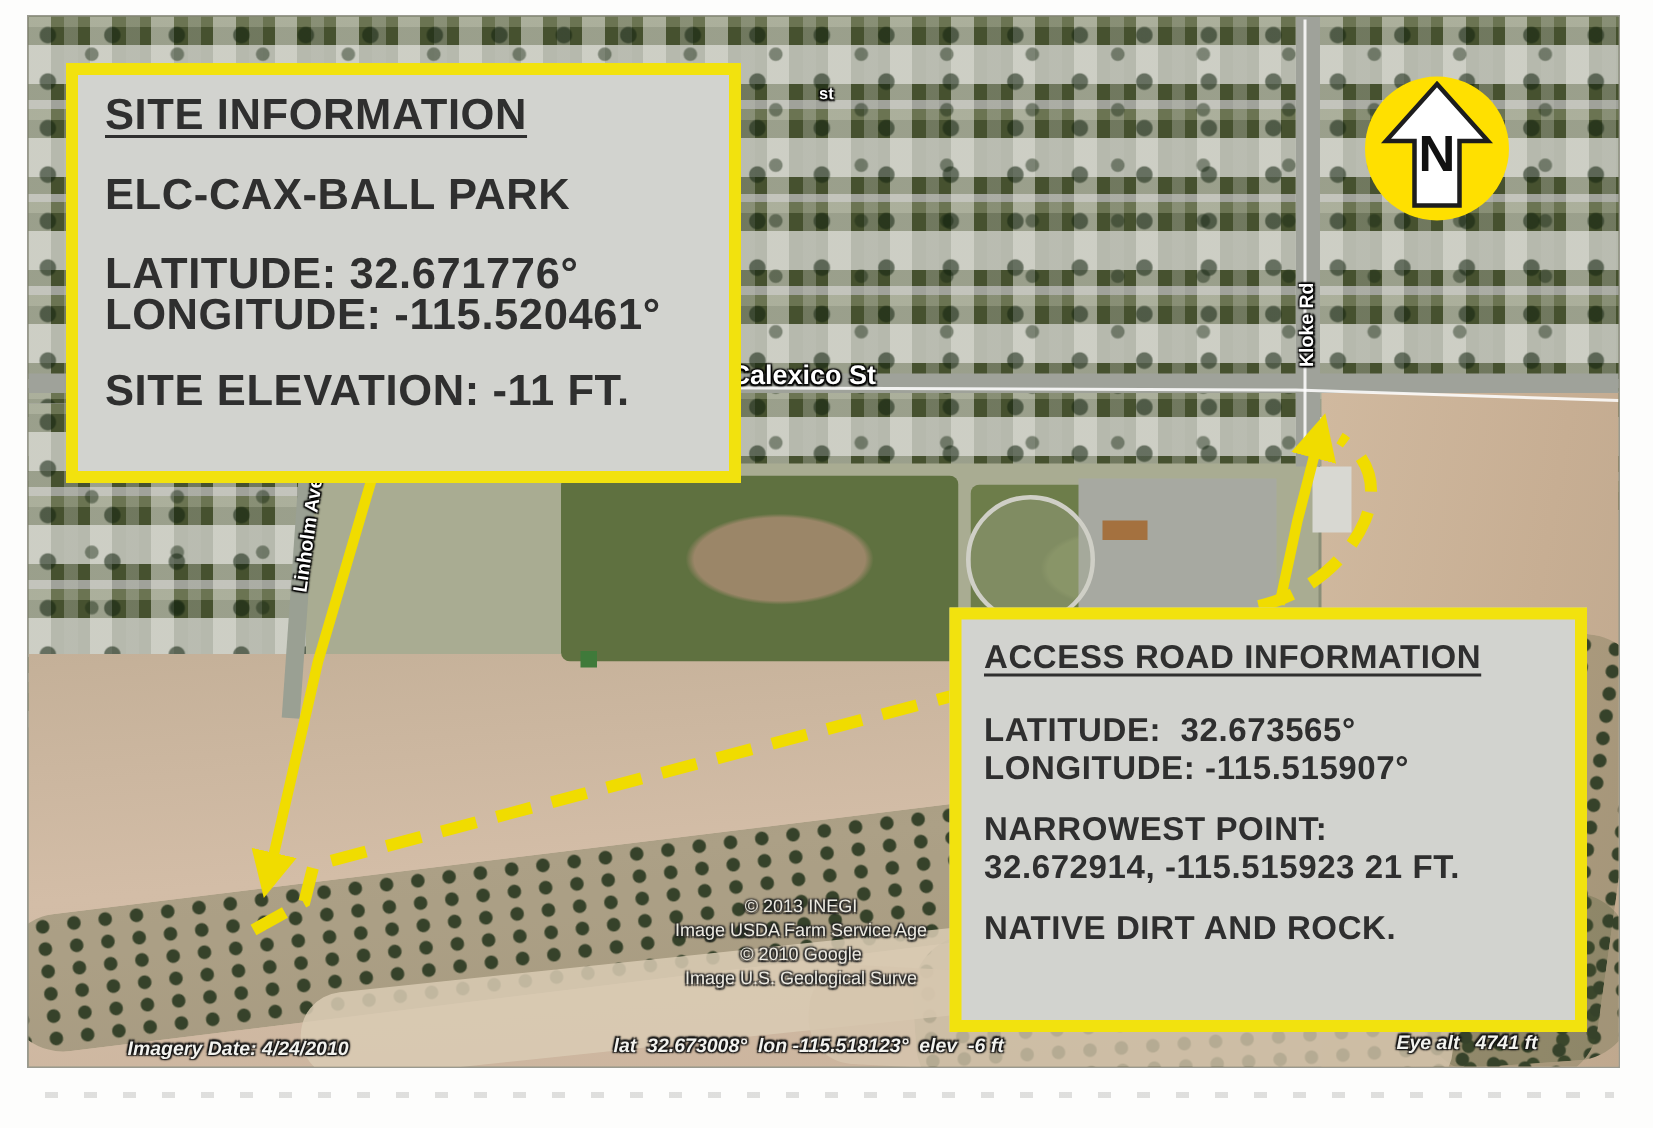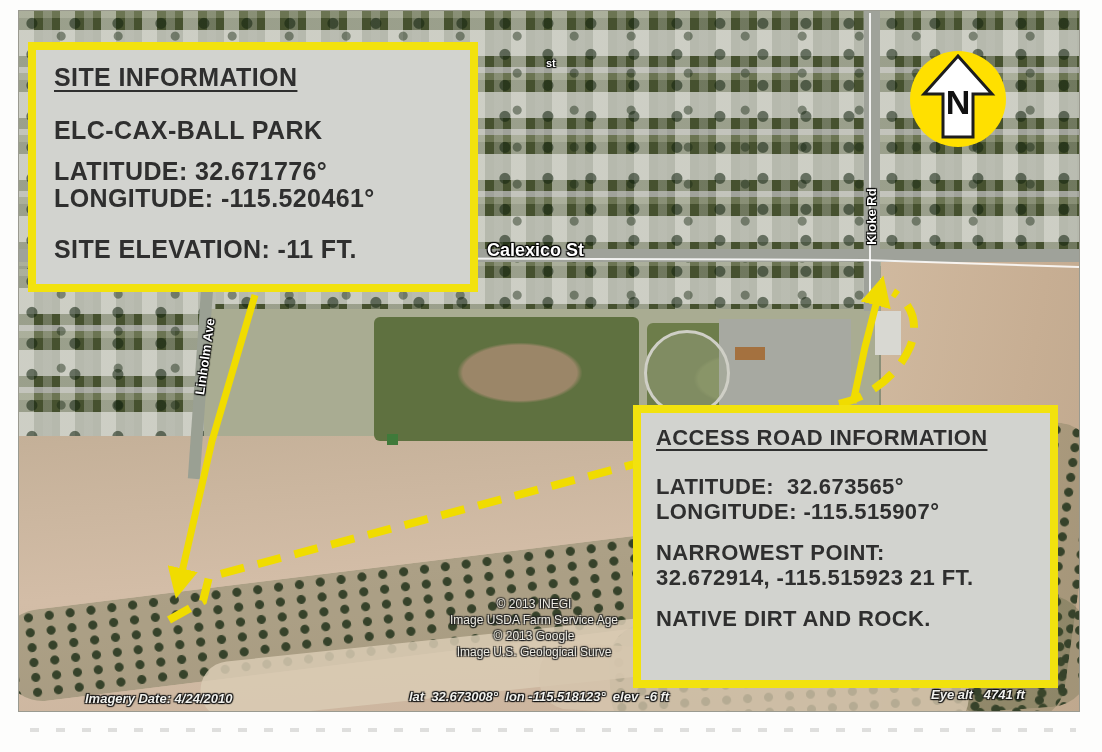--- a/index.html
+++ b/index.html
@@ -69,23 +69,23 @@
   .statusbar{position:absolute;z-index:5;color:#f2f2ee;font-size:13px;font-weight:bold;white-space:pre;
     text-shadow:1px 1px 1px #111,-1px -1px 1px #111,1px -1px 1px #111,-1px 1px 1px #111;font-style:italic;}
   #status-date{left:66px;top:680px;}
   #status-coords{left:358px;top:678px;padding-left:32px;}
   #status-eyealt{left:912px;top:676px;}
 
   
   .infobox{position:absolute;z-index:6;background:#d2d3cf;border:8px solid #f2e20e;
     box-sizing:border-box;color:#2f2f2f;font-weight:bold;letter-spacing:.4px;}
   .infobox .line{white-space:pre;}
-  #site-box{left:28px;top:42px;width:450px;height:250px;padding:14px 18px;font-size:25px;line-height:27px;}
+  #site-box{left:44px;top:42px;width:450px;height:280px;padding:14px 18px;font-size:29px;line-height:27px;}
   #site-box .title{text-decoration:underline;text-underline-offset:4px;margin-bottom:26px;}
-  #site-box .name{margin-bottom:14px;}
+  #site-box .name{margin-bottom:26px;}
   #site-box .elev{margin-top:24px;}
   #access-box{left:633px;top:405px;width:425px;height:283px;padding:12px 15px;font-size:22px;line-height:25px;}
   #access-box .title{text-decoration:underline;text-underline-offset:4px;margin-bottom:24px;}
   #access-box .gap{height:16px;}
 
   
   #compass{position:absolute;left:902px;top:42px;width:112px;height:112px;z-index:6;}
   #compass svg{display:block;}
 
   
@@ -140,21 +140,21 @@
     </svg>
 
     <div class="maplabel" id="label-calexico">Calexico St</div>
     <div class="maplabel" id="label-kloke">Kloke Rd</div>
     <div class="maplabel" id="label-linholm">Linholm Ave</div>
     <div class="maplabel" id="label-st">st</div>
 
     <div id="attribution">
       <div>© 2013 INEGI</div>
       <div>Image USDA Farm Service Age</div>
-      <div>© 2013 Google</div>
+      <div>© 2010 Google</div>
       <div>Image U.S. Geological Surve</div>
     </div>
 
     <div class="statusbar" id="status-date">Imagery Date: 4/24/2010</div>
     <div class="statusbar" id="status-coords">lat  32.673008°  lon -115.518123°  elev  -6 ft</div>
     <div class="statusbar" id="status-eyealt">Eye alt   4741 ft</div>
   </div>
 
   <div class="infobox" id="site-box">
     <div class="line title">SITE INFORMATION</div>

